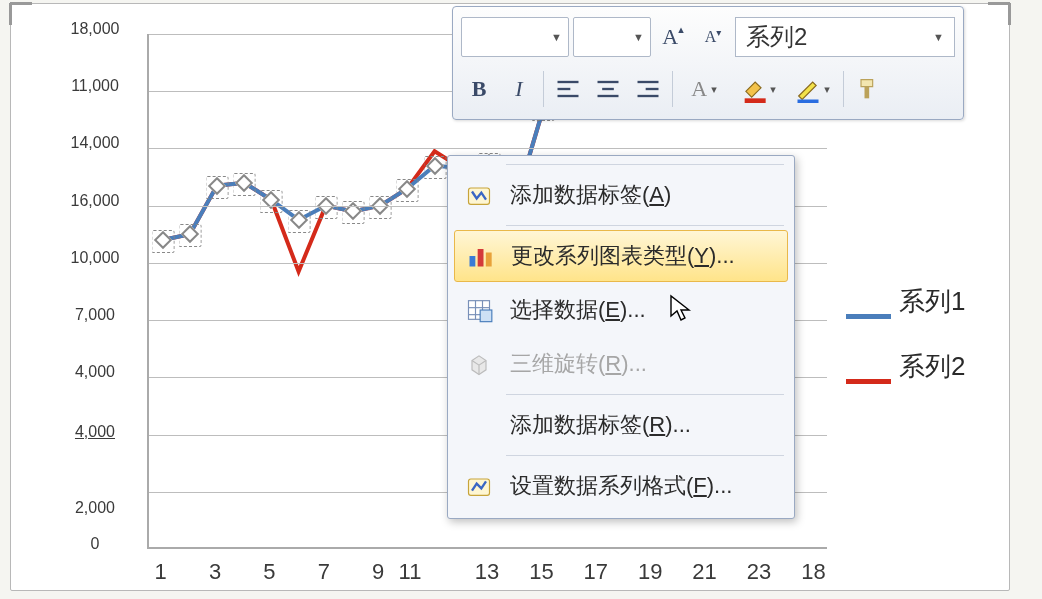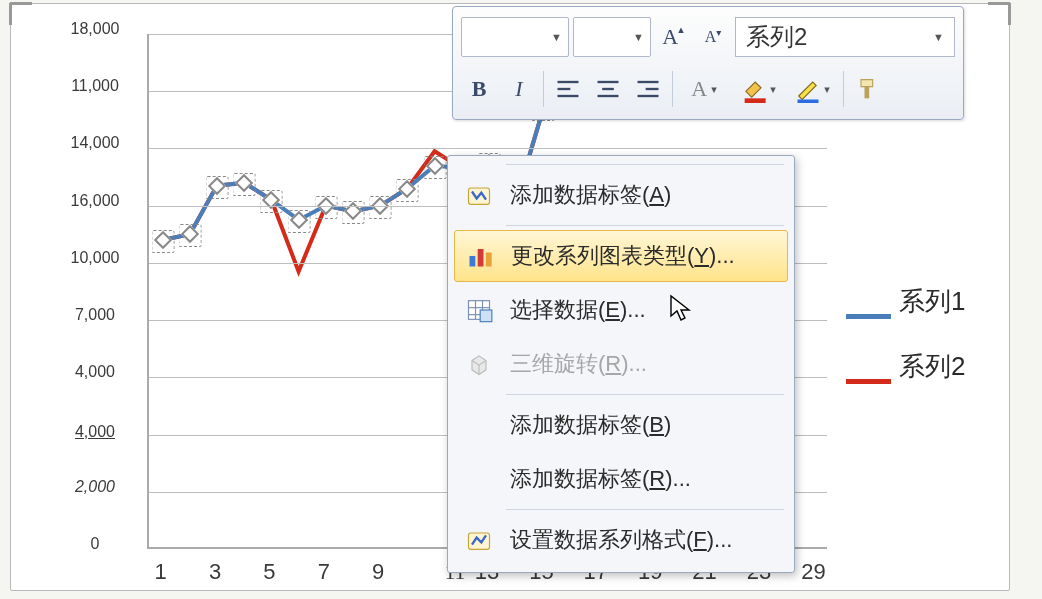--- a/index.html
+++ b/index.html
@@ -167,42 +167,42 @@
     <div class="legend-item">
       <div class="legend-line" style="background:#4a7ebb"></div>
       <div class="legend-label">系列1</div>
     </div>
     <div class="legend-item">
       <div class="legend-line" style="background:#d42a1a"></div>
       <div class="legend-label">系列2</div>
     </div>
   </div>
 <div class="y-label" style="top: 531px;">0</div>
-    <div class="y-label" style="top: 474px; font-style: italic;">2,000</div>
+    <div class="y-label" style="top: 495px;">2,000</div>
     <div class="y-label" style="top: 419px; text-decoration: underline;">4,000</div>
     <div class="y-label" style="top: 359.333px;">4,000</div>
     <div class="y-label" style="top: 302.111px;">7,000</div>
     <div class="y-label" style="top: 244.889px;">10,000</div>
     <div class="y-label" style="top: 187.667px;">16,000</div>
     <div class="y-label" style="top: 130.444px;">14,000</div>
     <div class="y-label" style="top: 73.2222px;">11,000</div>
     <div class="y-label" style="top: 16px;">18,000</div>
     <div class="x-label" style="left: 134.6px;">1</div>
     <div class="x-label" style="left: 189px;">3</div>
     <div class="x-label" style="left: 243.4px;">5</div>
     <div class="x-label" style="left: 297.8px;">7</div>
     <div class="x-label" style="left: 352.2px;">9</div>
-    <div class="x-label" style="left: 429px; font-family: Liberation Serif, serif;">11</div>
+    <div class="x-label" style="left: 384px;">11</div>
     <div class="x-label" style="left: 461px;">13</div>
     <div class="x-label" style="left: 515.4px;">15</div>
     <div class="x-label" style="left: 569.8px;">17</div>
     <div class="x-label" style="left: 624.2px;">19</div>
     <div class="x-label" style="left: 678.6px;">21</div>
     <div class="x-label" style="left: 733px;">23</div>
-    <div class="x-label" style="left: 787.4px;">29</div>
+    <div class="x-label" style="left: 787.4px;">18</div>
   </div>
 
 <div class="mini-toolbar">
   <div class="tb-row">
     <div class="tb-dd" style="width:108px">
         <span class="dd-arrow">▼</span>
       </div>
     <div class="tb-dd" style="width:78px">
         <span class="dd-arrow">▼</span>
       </div>
@@ -317,24 +317,20 @@
       <svg class="icon" viewBox="0 0 24 24">
           <path d="M6 9 L12 5 L18 9 L18 17 L12 21 L6 17 Z" fill="#e8e8e8" stroke="#bcbcbc"></path>
           <path d="M6 9 L12 13 L18 9 M12 13 L12 21" stroke="#bcbcbc" fill="none"></path>
         </svg>
     </div>
     <span><span>三维旋转</span>(<span class="underline-letter">R</span>)<span>...</span></span>
   </div>
   <div class="cm-sep"></div>
   <div class="cm-item">
     <div class="cm-icon"></div>
-    <span><span>添加数据标签</span>(<span class="underline-letter">B</span>)</span>
-  </div>
-  <div class="cm-item">
-    <div class="cm-icon"></div>
     <span><span>添加数据标签</span>(<span class="underline-letter">R</span>)<span>...</span></span>
   </div>
   <div class="cm-sep"></div>
   <div class="cm-item">
     <div class="cm-icon">
       <svg class="icon" viewBox="0 0 24 24">
           <rect x="3" y="6" width="18" height="14" rx="2" fill="#fef6d2" stroke="#c7a43a"></rect>
           <path d="M6 16 L10 10 L14 14 L18 8" stroke="#3a66c4" fill="none" stroke-width="2"></path>
         </svg>
     </div>

